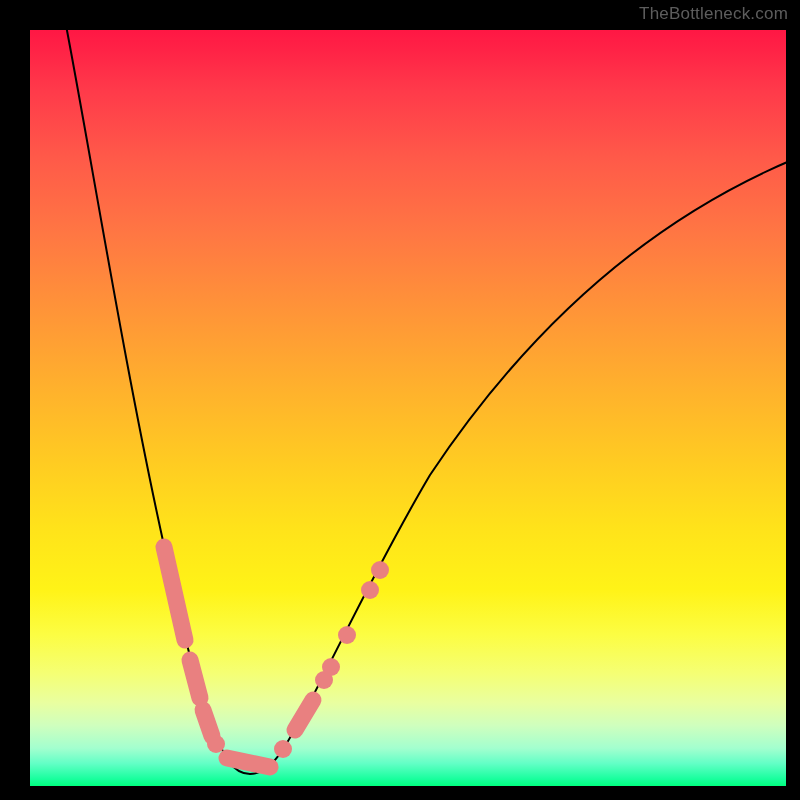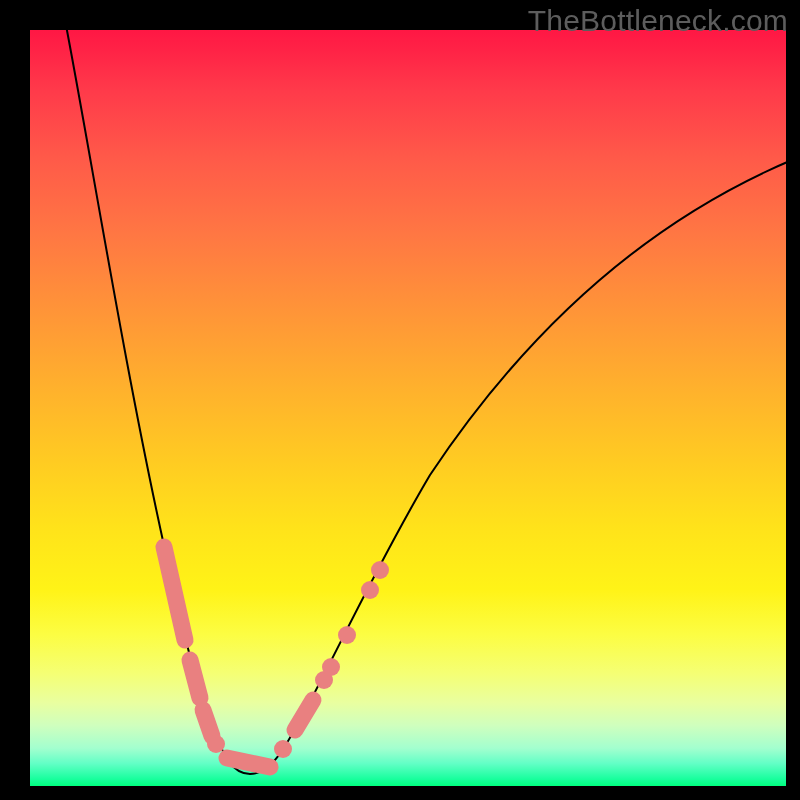--- a/index.html
+++ b/index.html
@@ -44,21 +44,21 @@
       #63ffc6 97%,
       #1bff9f 99%,
       #00ff7f 100%
     );
   }
   .watermark {
     position: absolute;
     top: 4px;
     right: 12px;
     color: #5d5d5d;
-    font-size: 30px;
+    font-size: 17px;
     font-weight: 400;
     letter-spacing: 0.2px;
     user-select: none;
   }
   svg.curve {
     position: absolute;
     left: 0;
     top: 0;
     width: 756px;
     height: 756px;

